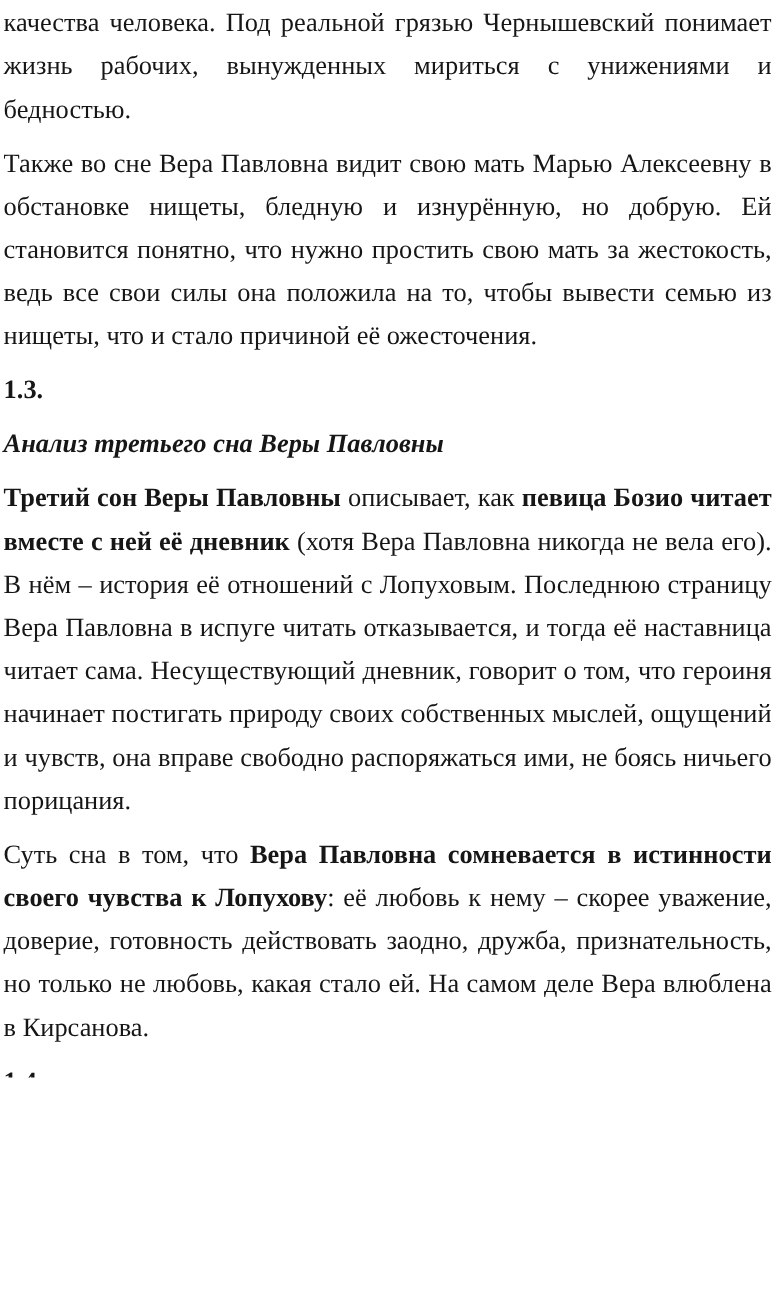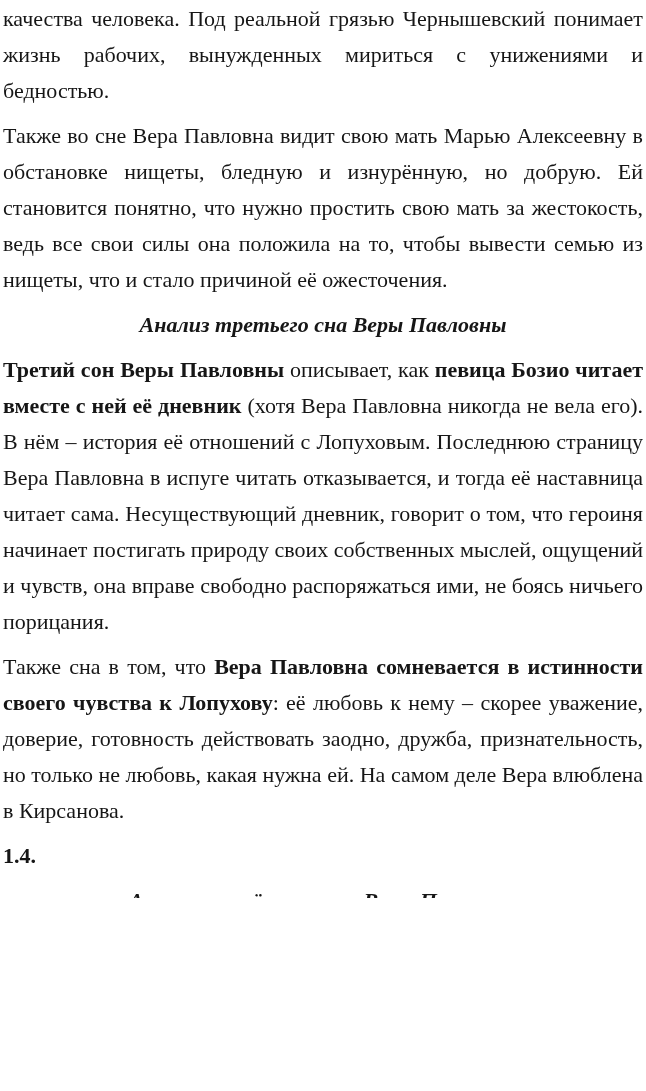--- a/index.html
+++ b/index.html
@@ -20,21 +20,21 @@
     left: 0; top: 0;
     width: 640px;
     padding: 1px 3px 0 3px;
     color: #161616;
     font-size: 22px;
     line-height: 36px;
   }
   .block { margin: 0 0 9px 0; }
   .block.paragraph { text-align: justify; }
   .block.section-number { text-align: left; font-weight: bold; }
-  .block.heading { text-align: center; }
+  .block.heading { }
   .run.normal { font-weight: normal; font-style: normal; }
   .run.bold { font-weight: bold; }
   .run.italic { }
   .run.bolditalic { font-weight: bold; font-style: italic; }
 
   
   .watermark {
     position: absolute;
     left: 0; top: 940px;
     width: 280px; height: 151px;
@@ -63,23 +63,24 @@
     -webkit-text-stroke: 1.3px #8c8c8c;
   }
 </style>
 </head>
 <body>
 
 <div class="page">
   <div class="doc">
       <p class="block paragraph"><span class="run normal">качества человека. Под реальной грязью Чернышевский понимает жизнь рабочих, вынужденных мириться с унижениями и бедностью.</span></p>
       <p class="block paragraph"><span class="run normal">Также во сне Вера Павловна видит свою мать Марью Алексеевну в обстановке нищеты, бледную и изнурённую, но добрую. Ей становится понятно, что нужно простить свою мать за жестокость, ведь все свои силы она положила на то, чтобы вывести семью из нищеты, что и стало причиной её ожесточения.</span></p>
+      <p class="block section-number"><span class="run bold">1.3.</span></p>
       <p class="block heading"><span class="run bolditalic">Анализ третьего сна Веры Павловны</span></p>
       <p class="block paragraph"><span class="run bold">Третий сон Веры Павловны</span><span class="run normal"> описывает, как </span><span class="run bold">певица Бозио читает вместе с ней её дневник</span><span class="run normal"> </span><span class="run italic">(хотя Вера Павловна никогда не вела его)</span><span class="run normal">. В нём – история её отношений с Лопуховым. Последнюю страницу Вера Павловна в испуге читать отказывается, и тогда её наставница читает сама. Несуществующий дневник, говорит о том, что героиня начинает постигать природу своих собственных мыслей, ощущений и чувств, она вправе свободно распоряжаться ими, не боясь ничьего порицания.</span></p>
-      <p class="block paragraph"><span class="run normal">Также сна в том, что </span><span class="run bold">Вера Павловна сомневается в истинности своего чувства к Лопухову</span><span class="run normal">: её любовь к нему – скорее уважение, доверие, готовность действовать заодно, дружба, признательность, но только не любовь, какая нужна ей. На самом деле Вера влюблена в Кирсанова.</span></p>
+      <p class="block paragraph"><span class="run normal">Суть сна в том, что </span><span class="run bold">Вера Павловна сомневается в истинности своего чувства к Лопухову</span><span class="run normal">: её любовь к нему – скорее уважение, доверие, готовность действовать заодно, дружба, признательность, но только не любовь, какая стало ей. На самом деле Вера влюблена в Кирсанова.</span></p>
       <p class="block section-number"><span class="run bold">1.4.</span></p>
       <p class="block heading"><span class="run bolditalic">Анализ четвёртого сна Веры Павловны</span></p>
     </div>
 
   <div class="watermark">
     <span class="wm-copy">©</span>
     <span class="wm-text">reshak.ru</span>
   </div>
 </div>
 

